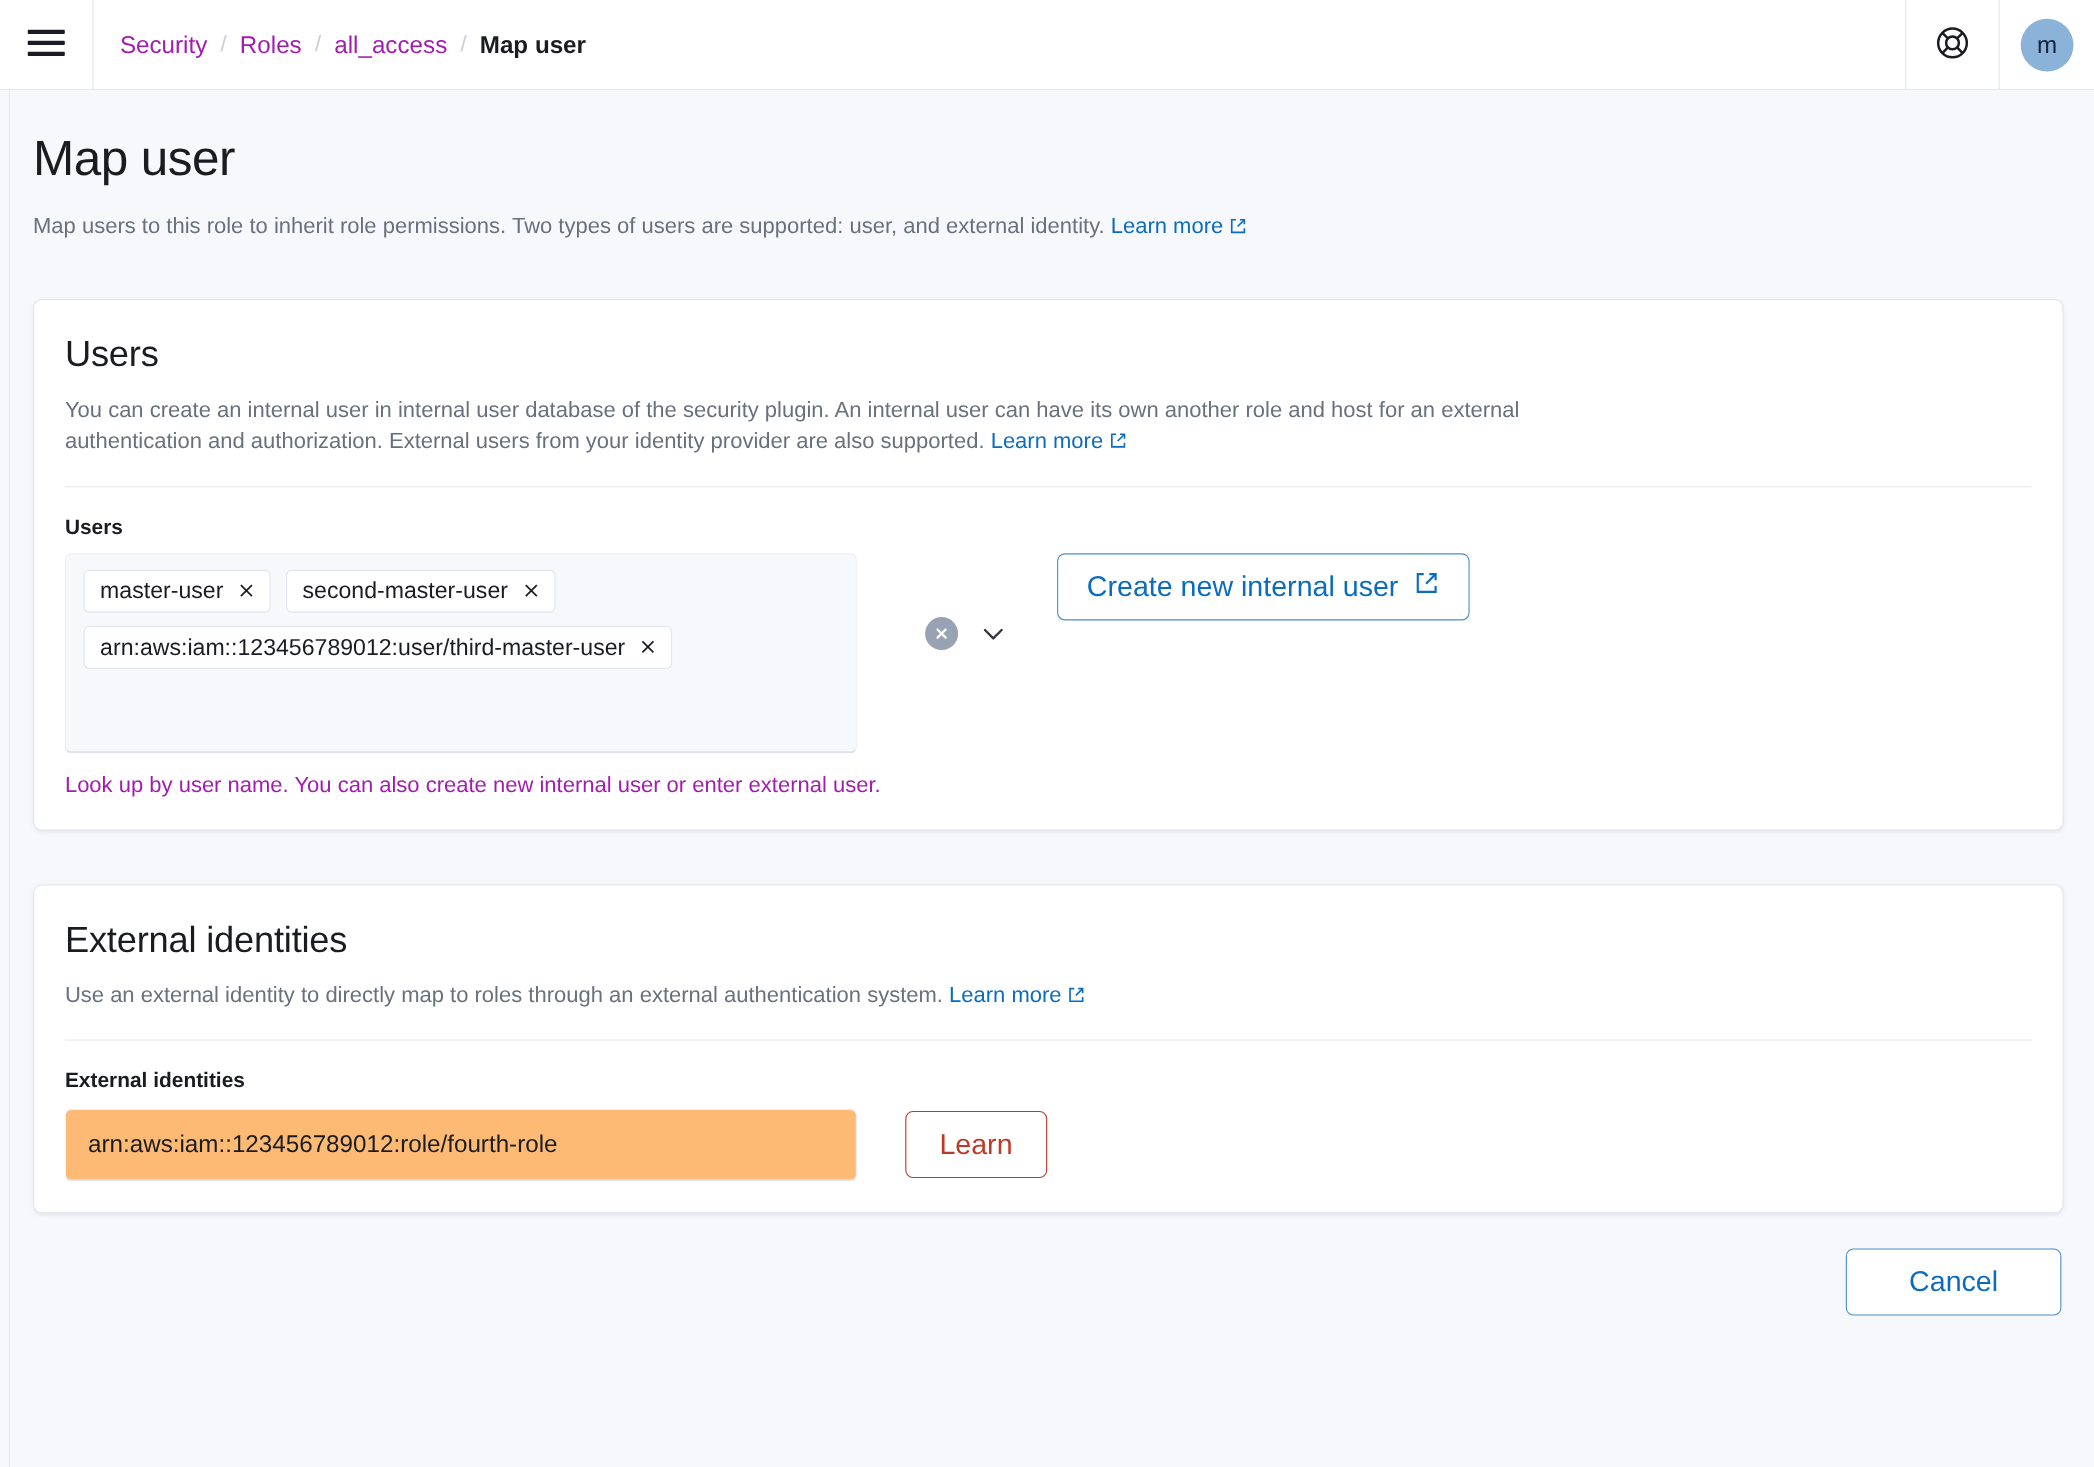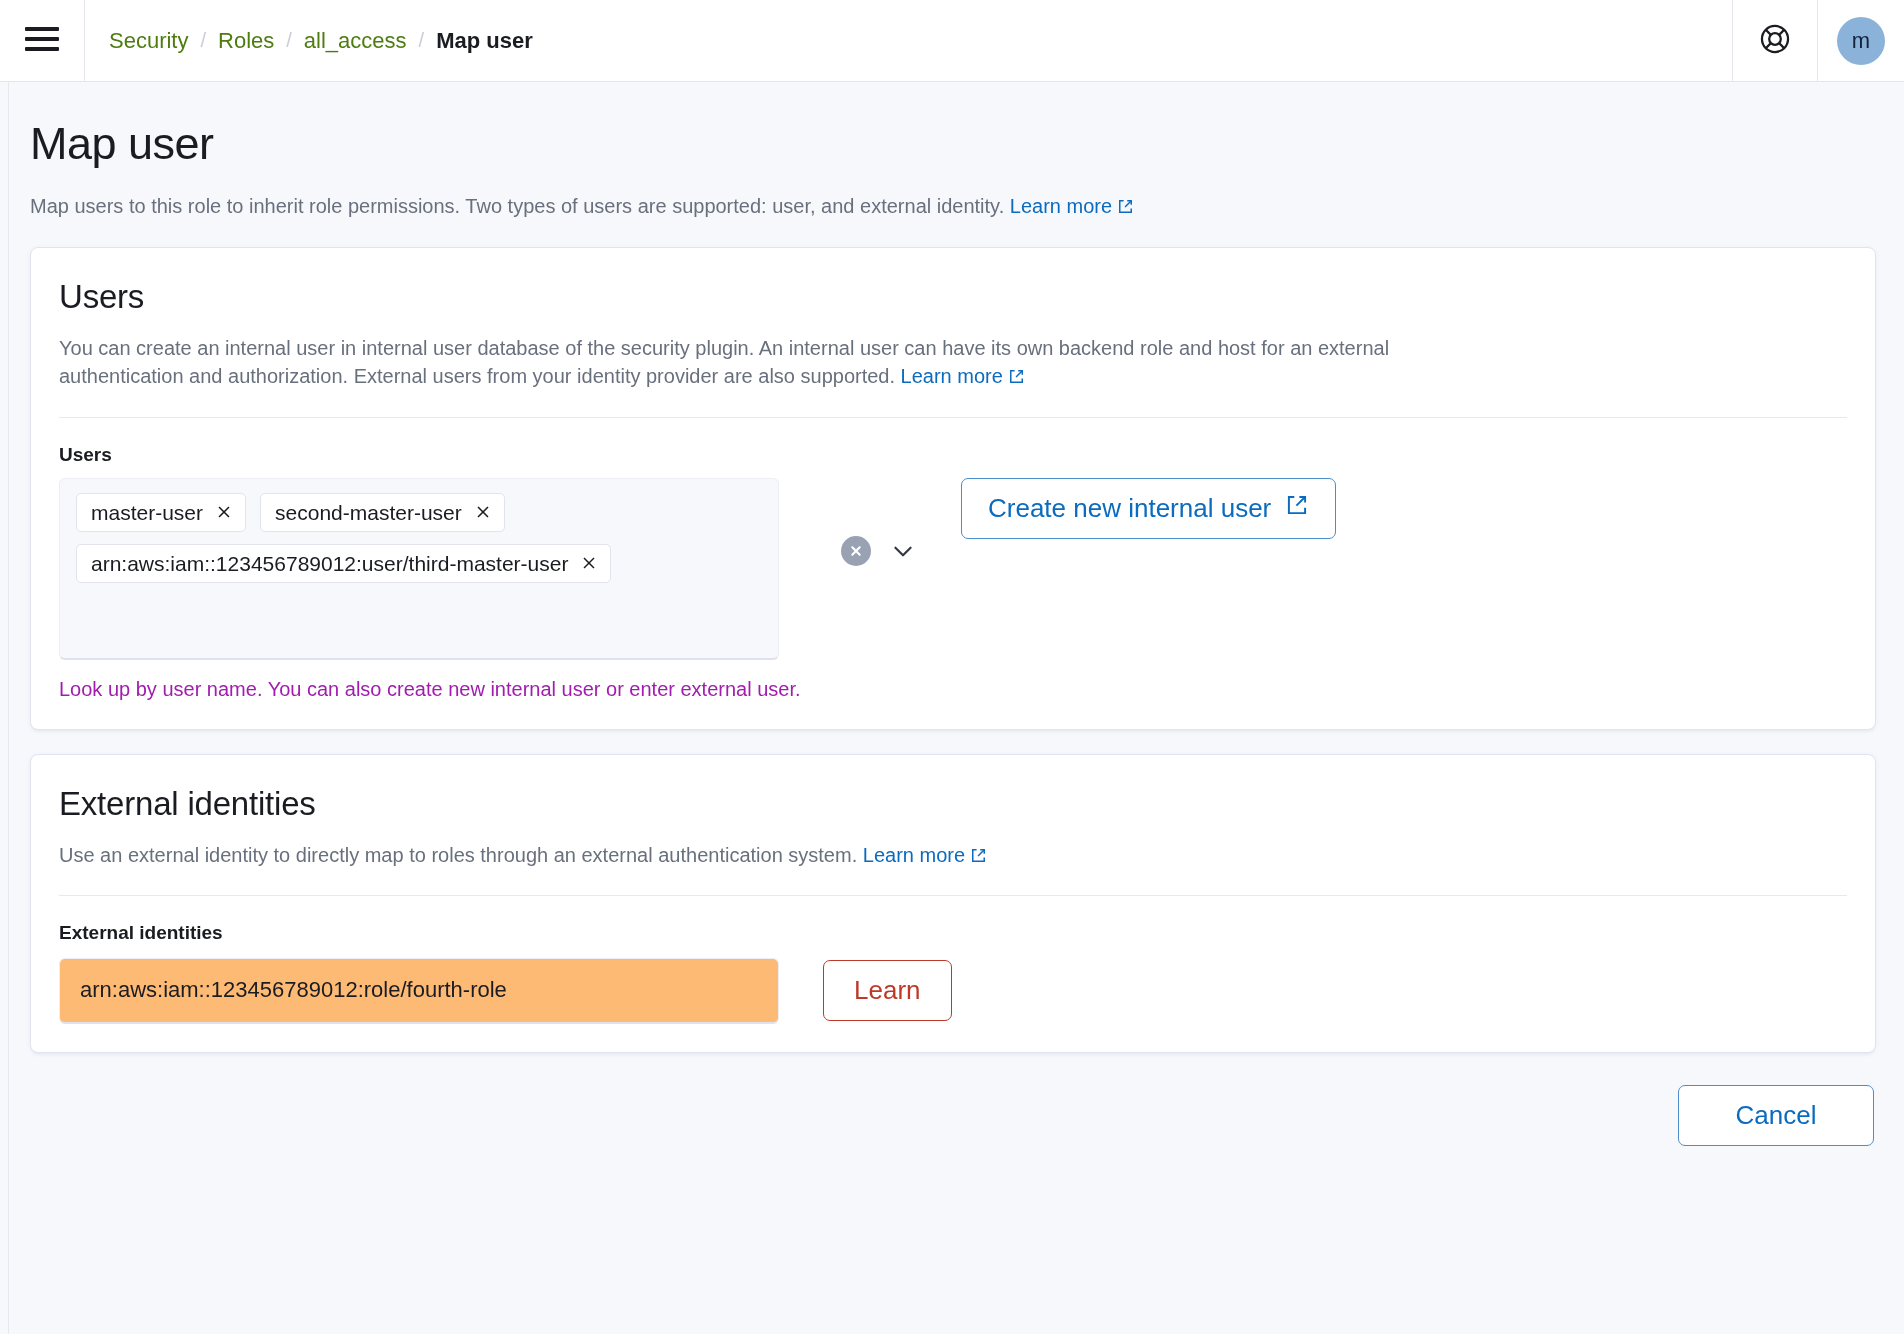--- a/index.html
+++ b/index.html
@@ -40,21 +40,21 @@
   }
   .breadcrumb {
     display: flex;
     align-items: center;
     padding-left: 24px;
     gap: 0px;
     flex: 1;
   }
   .crumb {
     font-size: 22px;
-    color: #4d7c0f;
+    color: #a21caf;
     white-space: nowrap;
     cursor: pointer;
   }
   .crumb.current {
     color: #1a1c21;
     font-weight: bold;
     cursor: default;
   }
   .crumb-sep {
     font-size: 20px;
@@ -142,21 +142,21 @@
     vertical-align: -2px;
     margin-left: 5px;
   }
 
   
   .panel {
     background: #ffffff;
     border: 1px solid #e1e4ee;
     border-radius: 8px;
     box-shadow: 0 1px 5px rgba(60,70,100,0.06), 0 3px 2px -1px rgba(60,70,100,0.03);
-    margin-top: 24px;
+    margin-top: 49px;
     padding: 30px 28px 28px 28px;
   }
   .panel-title {
     font-size: 33px;
     font-weight: normal;
     color: #1a1c21;
     letter-spacing: -0.2px;
   }
   .panel-desc {
     margin-top: 18px;
@@ -385,21 +385,21 @@
             <path d="M6.2 2.6H2.6v10.8h10.8V9.8"></path>
             <path d="M9.6 2.6h3.8v3.8"></path>
             <path d="M13.2 2.8L7.6 8.4"></path>
           </svg></span>
     </p>
 
     <section class="panel">
       <h2 class="panel-title">Users</h2>
 
       <p class="panel-desc">
-        <span>You can create an internal user in internal user database of the security plugin. An internal user can have its own backend role and host for an external authentication and authorization. External users from your identity provider are also supported.</span>
+        <span>You can create an internal user in internal user database of the security plugin. An internal user can have its own another role and host for an external authentication and authorization. External users from your identity provider are also supported.</span>
         <a class="link">Learn more</a><span class="ext-icon"><svg width="17" height="17" viewBox="0 0 16 16" fill="none" stroke="#0a6bbf" stroke-width="1.4">
               <path d="M6.2 2.6H2.6v10.8h10.8V9.8"></path>
               <path d="M9.6 2.6h3.8v3.8"></path>
               <path d="M13.2 2.8L7.6 8.4"></path>
             </svg></span>
       </p>
 
       <hr class="panel-hr">
 
       <div class="field-label">Users</div>

